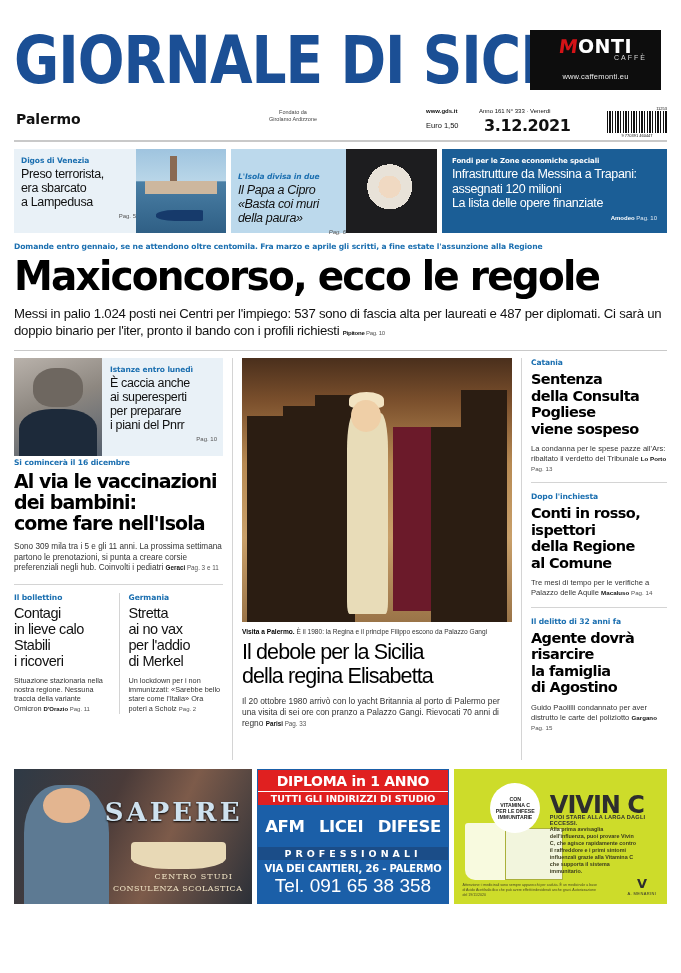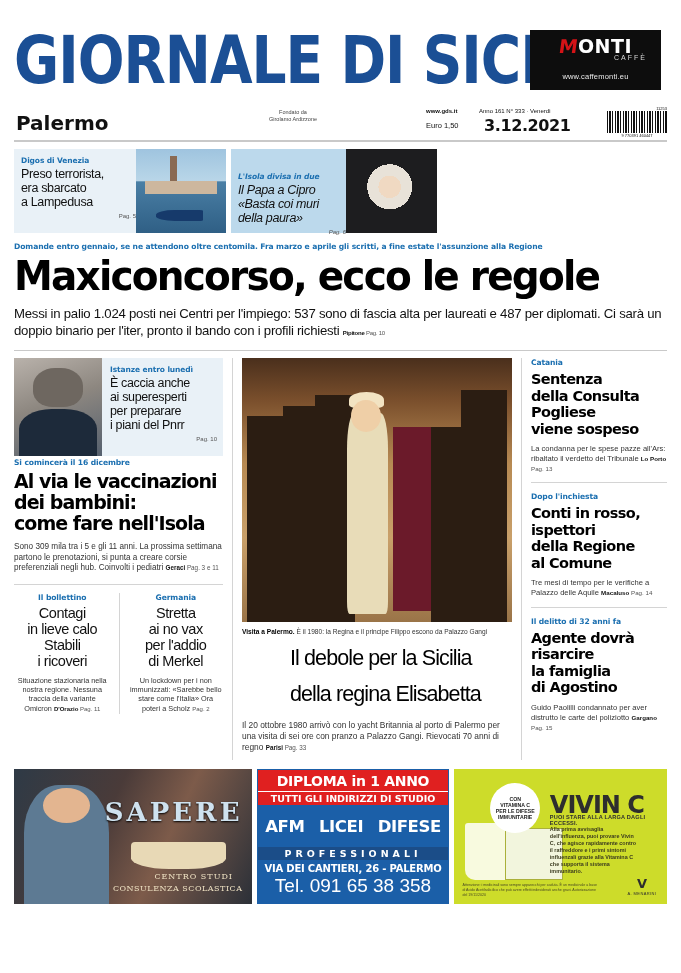--- a/index.html
+++ b/index.html
@@ -33,21 +33,21 @@
   .monti-m {
     font-family:"DejaVu Sans", sans-serif; font-weight:700; font-size:19px;
     color:#d51317; line-height:18px; transform: skewX(-8deg);
   }
   .monti-word { font-family:"DejaVu Sans", sans-serif; font-weight:700; font-size:19px; line-height:18px; letter-spacing:0.5px;}
   .monti-caffe { font-size:7px; letter-spacing:2px; text-align:right; padding-right:14px; margin-top:-1px; color:#d8d8d8;}
   .monti-url { font-size:7.5px; margin-top:11px; color:#e9e9e9; letter-spacing:0.2px;}
 
   
   .subbar { position: relative; height: 34px; border-bottom: 2px solid #c9c9c9; }
-  .city { font-family:"DejaVu Sans", sans-serif; font-weight:700; font-size:20px; color:#111; position:absolute; left:2px; top:3px; }
+  .city { font-family:"DejaVu Sans", sans-serif; font-weight:700; font-size:14px; color:#111; position:absolute; left:2px; top:3px; }
   .founded { position:absolute; left:255px; top:1px; font-size:5.5px; line-height:7px; color:#444; text-align:center; }
   .site { position:absolute; left:412px; top:0px; font-size:6px; font-weight:700; color:#111; }
   .euro { position:absolute; left:412px; top:13px; font-size:7.5px; color:#111; }
   .issue { position:absolute; left:465px; top:0px; font-size:6px; color:#111; white-space:nowrap; }
   .date { position:absolute; left:470px; top:8px; font-family:"DejaVu Sans",sans-serif; font-weight:700; font-size:16px; color:#111; letter-spacing:-0.4px; }
   .barcode { position:absolute; right:0px; top:-2px; width:60px; height:30px; }
   .barcode .bars { height:22px; width:100%;
      background: repeating-linear-gradient(to right,#111 0 1px,#fff 1px 2px,#111 2px 4px,#fff 4px 5px,#111 5px 6px,#fff 6px 8px); }
   .barcode .bnum { font-size:4px; color:#111; text-align:center; }
   .barcode .btop { font-size:4px; color:#111; text-align:right; }
@@ -109,41 +109,41 @@
   .h-pnrr { font-size:12.5px; line-height:14px; color:#111; letter-spacing:-0.35px; }
 
   .art { margin-top:2px; }
   .art-kicker { font-family:"DejaVu Sans",sans-serif; font-weight:700; font-size:7.6px; color:#1b6fb0; letter-spacing:-0.1px; }
   .h-vac { font-family:"DejaVu Sans",sans-serif; font-weight:700; font-size:19px; line-height:21px;
            color:#000; letter-spacing:-0.95px; margin-top:4px; }
   .body-sm { font-size:8.2px; line-height:10.6px; color:#333; margin-top:8px; }
   .body-sm .byl { font-size:6.3px; color:#555; }
   .body-sm .byl b { color:#111; }
 
-  .two-col { display:flex; margin-top:10px; border-top:1px solid #d4d4d4; padding-top:8px;text-align:center; }
+  .two-col { display:flex; margin-top:10px; border-top:1px solid #d4d4d4; padding-top:8px; }
   .tc { width:50%; }
   .tc:first-child { padding-right:8px; }
   .tc:last-child { padding-left:9px; border-left:1px solid #d4d4d4; }
   .h-brief { font-size:14.5px; line-height:16px; color:#111; letter-spacing:-0.45px; margin-top:3px; }
   .brief-body { font-size:7.3px; line-height:9.3px; color:#333; margin-top:7px; }
   .brief-body .byl { font-size:6px; color:#555; }
   .brief-body .byl b { color:#111; }
 
   
   .main-photo { width:100%; height:264px; position:relative; overflow:hidden;
      background: linear-gradient(to bottom,#4a2f1c 0%,#7a4f2c 16%,#b78a53 40%,#c9a06a 68%,#9a7448 100%); }
   .mp-fig { position:absolute; bottom:0; background:#2b1d12; }
   .mp-queen { position:absolute; left:39%; bottom:3%; width:15%; height:76%; background:#e8dcb8; border-radius:18% 18% 6% 6%; }
   .mp-queen-head { position:absolute; left:40.5%; top:16%; width:11%; height:12%; background:#efcfa7; border-radius:50%; }
   .mp-hat { position:absolute; left:39.5%; top:13%; width:13%; height:6%; background:#f2e3c2; border-radius:50% 50% 20% 20%; }
   .mp-bishop { position:absolute; left:56%; bottom:4%; width:14%; height:70%; background:#6b1a2a; }
   .caption { font-size:6.6px; color:#333; margin-top:5px; line-height:9px; }
   .caption b { font-weight:700; color:#000; }
   .center-kicker { font-family:"DejaVu Sans",sans-serif; font-weight:700; font-size:8.3px; color:#1b6fb0; margin-top:7px; letter-spacing:-0.15px; }
-  .h-eliz { font-size:21.5px; line-height:36px; color:#000; letter-spacing:-0.9px; margin-top:4px;margin-left:48px; }
+  .h-eliz { font-size:21.5px; line-height:24px; color:#000; letter-spacing:-0.9px; margin-top:4px; }
   .eliz-body { font-size:8.4px; line-height:11px; color:#333; margin-top:8px; }
   .eliz-body .byl { font-size:6.3px; color:#555; }
   .eliz-body .byl b { color:#111; }
 
   
   .r-art { padding-bottom:9px; }
   .r-art + .r-art { border-top:1px solid #d4d4d4; padding-top:9px; }
   .h-right { font-family:"DejaVu Sans",sans-serif; font-weight:700; font-size:14.5px; line-height:16.5px;
              color:#000; letter-spacing:-0.6px; margin-top:4px; }
   .r-body { font-size:7.6px; line-height:9.8px; color:#333; margin-top:7px; }
@@ -243,20 +243,30 @@
       <div class="txt">
         <div class="kicker">L'Isola divisa in due</div>
         <div class="t-title" style="white-space:pre-line">Il Papa a Cipro
 «Basta coi muri
 della paura»</div>
         <div class="pagref">Pag. 6</div>
       </div>
       <div class="photo ph-papa"></div>
     </div>
 
+    <div class="t-zes">
+      <div class="kicker white">Fondi per le Zone economiche speciali</div>
+      <div class="t-title white" style="white-space:pre-line">Infrastrutture da Messina a Trapani:
+assegnati 120 milioni
+La lista delle opere finanziate</div>
+      <div class="pagref white">
+        <b>Amodeo</b>
+        <span>Pag. 10</span>
+      </div>
+    </div>
   </div>
 
   <div class="lead">
     <div class="lead-kicker">Domande entro gennaio, se ne attendono oltre centomila. Fra marzo e aprile gli scritti, a fine estate l'assunzione alla Regione</div>
     <div class="lead-title">Maxiconcorso, ecco le regole</div>
     <div class="lead-sub">
       <span>Messi in palio 1.024 posti nei Centri per l'impiego: 537 sono di fascia alta per laureati e 487 per diplomati. Ci sarà un doppio binario per l'iter, pronto il bando con i profili richiesti</span>
       <span class="byl">
         <b>Pipitone</b>
         <span>Pag. 10</span>

